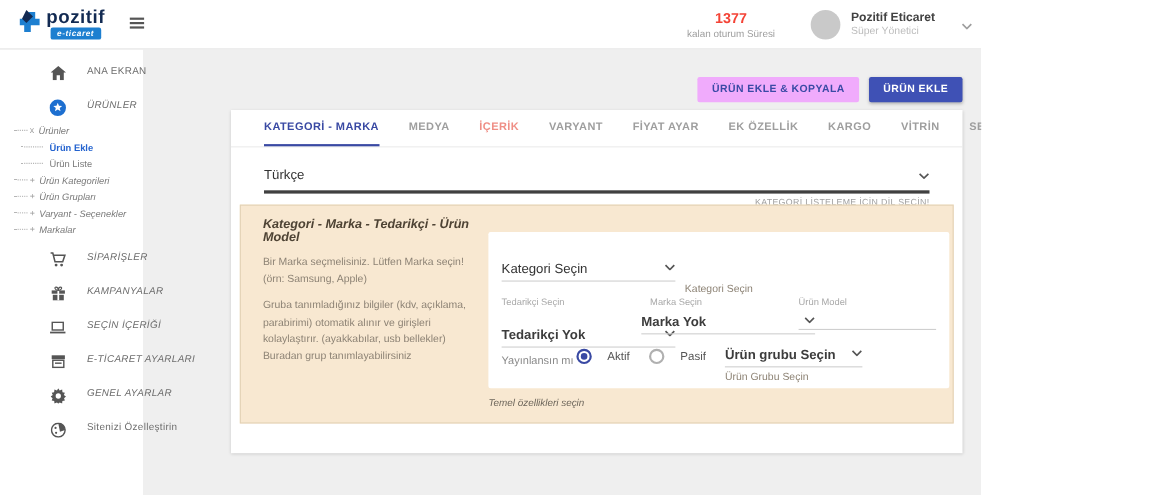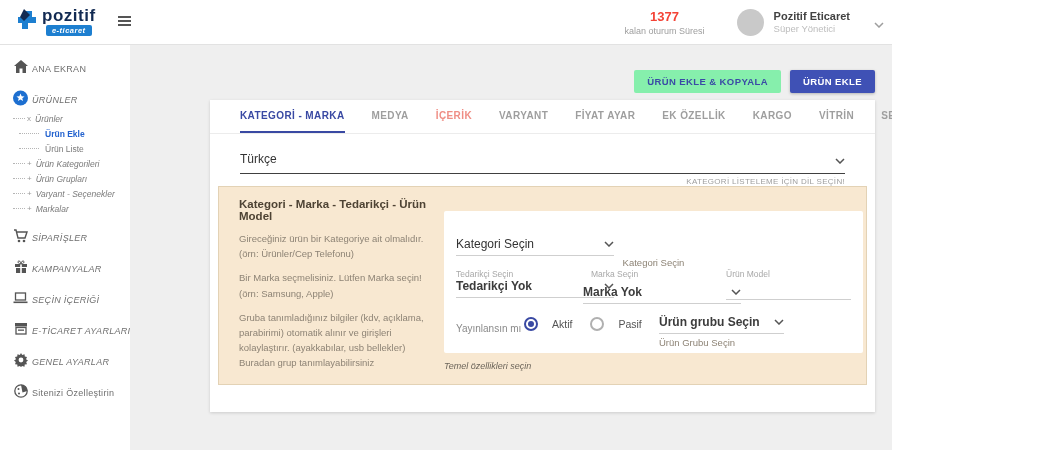--- a/index.html
+++ b/index.html
@@ -20,62 +20,62 @@
   .session-label { color:#9e9e9e; font-size:9px; }
   .user-block { display:flex; align-items:center; gap:10px; }
   .avatar { width:27px; height:27px; border-radius:50%; background:#c9c9c9; }
   .user-meta { line-height:1.3; }
   .user-name { font-size:11px; color:#424242; font-weight:bold; }
   .user-role { font-size:9.5px; color:#bdbdbd; }
   .chev { display:inline-block; }
 
   
   .sidebar { position:absolute; top:45px; left:0; width:130px; bottom:0; background:#fff; z-index:2; padding-top:6px; }
-  .side-item { display:flex; align-items:flex-end; gap:4px; padding:8px 0 8px 13px; cursor:pointer; }
+  .side-item { display:flex; align-items:flex-start; gap:19px; padding:8px 0 8px 13px; cursor:pointer;margin-left:32px; }
   .side-label { font-size:9px; color:#6e6e6e; letter-spacing:0.3px; white-space:nowrap; }
   .it { font-style:italic; }
   .icon-box { width:15px; height:15px; display:flex; align-items:center; justify-content:center; flex:none; }
   .tree { padding-left:13px; margin:-2px 0 2px 0; }
   .tree-row { display:flex; align-items:center; font-size:8.5px; color:#7a7a7a; padding:2.5px 0; cursor:pointer; white-space:nowrap; }
   .guide { display:inline-block; width:12px; border-bottom:1px dotted #b5b5b5; margin-right:2px; }
   .guide2 { width:20px; margin-left:6px; }
   .toggle { font-size:8px; color:#9a9a9a; margin-right:4px; font-style:normal; }
   .active-link { color:#2463cf; font-weight:bold; }
 
   
   .main { position:absolute; top:45px; left:130px; right:0; bottom:0; background:#efefef; }
   .actions { position:absolute; top:25px; left:0; width:745px; display:flex; justify-content:flex-end; gap:9px; }
   .btn { border:none; height:23px; font-size:9.5px; font-weight:bold; letter-spacing:0.4px; padding:0 13px; border-radius:2px; cursor:pointer; font-family:"Liberation Sans", sans-serif; }
-  .btn-light { background:#86efac; color:#3a4aa5; }
+  .btn-light { background:#f0abfc; color:#3a4aa5; }
   .btn-primary { background:#3f51b5; color:#fff; box-shadow:0 1px 3px rgba(0,0,0,0.25); }
 
   .card { position:absolute; left:80px; top:55px; width:665px; height:312px; background:#fff; box-shadow:0 1px 3px rgba(0,0,0,0.15); }
   .tabbar { height:34px; display:flex; align-items:stretch; padding:0 30px; gap:27px; border-bottom:1px solid #ececec; }
   .tab { display:flex; align-items:center; font-size:10px; font-weight:bold; letter-spacing:0.4px; color:#9e9e9e; cursor:pointer; border-bottom:2px solid transparent; white-space:nowrap; }
   .tab-active { color:#3949a3; border-bottom-color:#3949a3; }
   .tab-alert { color:#ef8e85; }
 
   .lang-row { margin:16px 30px 0 30px; }
-  .select-line { display:flex; align-items:center; justify-content:space-between; border-bottom:1px solid #404040; padding-bottom:5px; cursor:pointer; }
+  .select-line { display:flex; align-items:center; justify-content:space-between; border-bottom:3px solid #404040; padding-bottom:5px; cursor:pointer; }
   .select-value { font-size:12px; color:#333; }
   .lang-hint { text-align:right; font-size:8px; color:#9e9e9e; letter-spacing:0.3px; margin-top:3px; }
 
   .panel { position:absolute; left:8px; right:8px; top:86px; height:199px; background:#f8e8d1; border:1px solid #e3d2b5; }
   .info-col { position:absolute; left:20px; top:11px; width:212px; }
-  .info-title { font-size:11.5px; font-weight:bold; color:#4e4334; margin-bottom:9px; }
+  .info-title { font-size:11.5px; font-weight:bold; color:#4e4334; margin-bottom:9px;font-style:italic; }
   .info-p { font-size:9.5px; color:#8d8375; line-height:1.6; margin-bottom:9px; white-space:pre-line; }
 
   .form-card { position:absolute; left:225px; top:24px; width:419px; height:142px; background:#fff; border-radius:2px; }
   .fc-select { position:absolute; border-bottom:1px solid #cfcfcf; display:flex; align-items:flex-end; justify-content:space-between; padding-bottom:4px; cursor:pointer; }
   .fc-value { font-size:12px; color:#333; }
   .fc-label { position:absolute; font-size:8.5px; color:#a8a8a8; }
   .fc-hint-center { position:absolute; top:46px; left:0; width:100%; text-align:center; font-size:9.5px; color:#8d8375; }
   .cat-select { left:12px; top:22px; width:158px; }
   .sup-label { left:12px; top:58px; }
-  .sup-select { left:12px; top:64px; width:158px; }
+  .sup-select { left:12px; top:82px; width:158px; }
   .brand-label { left:147px; top:58px; }
   .brand-select { left:139px; top:70px; width:158px; }
   .model-label { left:282px; top:58px; }
   .model-input { position:absolute; left:282px; top:70px; width:125px; border:none; border-bottom:1px solid #cfcfcf; font-size:12px; color:#333; padding-bottom:4px; background:transparent; outline:none; font-family:"Liberation Sans", sans-serif; }
   .fc-strong { font-weight:bold; color:#3c3c3c; }
 
   .publish-label { position:absolute; left:12px; top:112px; font-size:10px; color:#8a8a8a; }
   .radio-group { position:absolute; left:80px; top:106px; display:flex; align-items:center; gap:18px; }
   .radio-opt { display:flex; align-items:center; gap:14px; cursor:pointer; }
   .radio { width:14px; height:14px; border-radius:50%; border:2px solid #b0b0b0; position:relative; flex:none; }
@@ -273,22 +273,20 @@
                 <polyline points="1,1 5,5 9,1" fill="none" stroke="#555" stroke-width="1.5"></polyline>
               </svg>
           </span>
         </div>
         <div class="lang-hint">KATEGORİ LİSTELEME İÇİN DİL SEÇİN!</div>
       </div>
 
       <div class="panel">
         <div class="info-col">
           <div class="info-title">Kategori - Marka - Tedarikçi - Ürün Model</div>
-          <div class="info-p">Gireceğiniz ürün bir Kategoriye ait olmalıdır.
-(örn: Ürünler/Cep Telefonu)</div>
           <div class="info-p">Bir Marka seçmelisiniz. Lütfen Marka seçin!
 (örn: Samsung, Apple)</div>
           <div class="info-p">Gruba tanımladığınız bilgiler (kdv, açıklama,
 parabirimi) otomatik alınır ve girişleri
 kolaylaştırır. (ayakkabılar, usb bellekler)
 Buradan grup tanımlayabilirsiniz</div>
         </div>
 
         <div class="form-card">
           <div class="fc-select cat-select">

